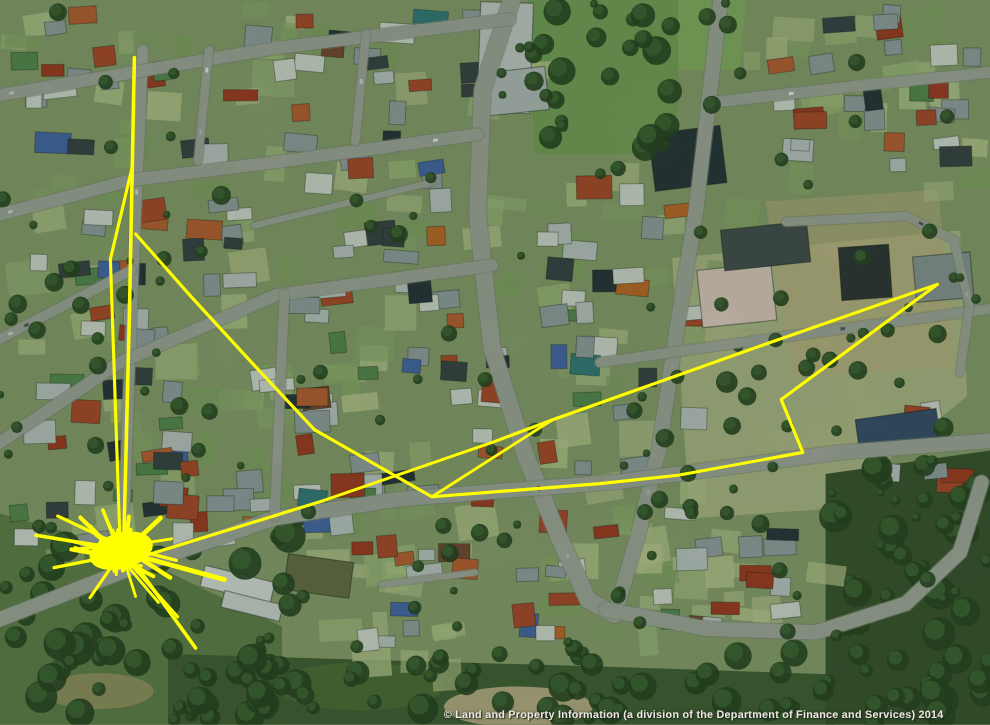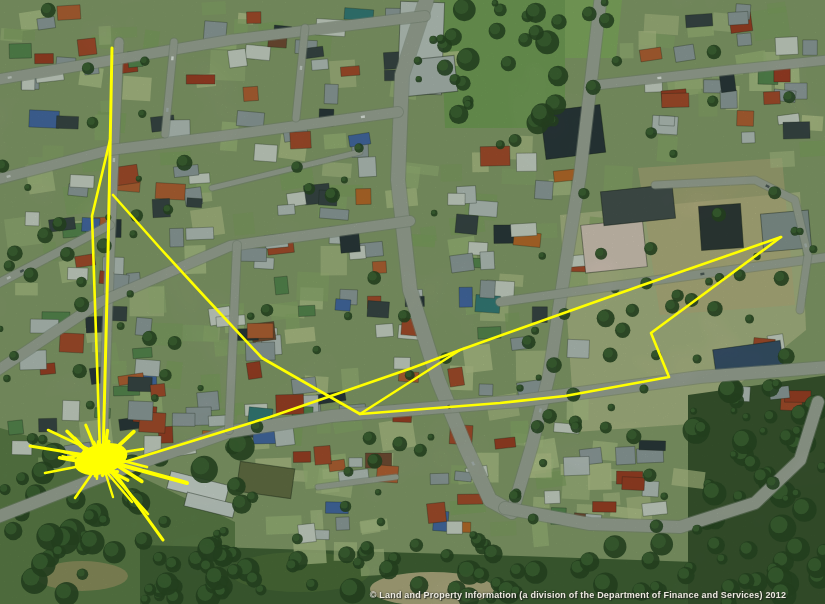--- a/index.html
+++ b/index.html
@@ -1212,14 +1212,14 @@
         <line x1="91.6765086487867" y1="455.6604381380603" x2="66.95749201130418" y2="431.1952268621466" stroke="#ffff00" stroke-width="3.38662529042922" stroke-linecap="round"></line>
         <line x1="97.52242856193334" y1="464.4698938592337" x2="59.50018651175713" y2="457.764201635213" stroke="#ffff00" stroke-width="3.588441695272923" stroke-linecap="round"></line>
         <line x1="100.57249422511086" y1="459.72771239839494" x2="95.44713553474956" y2="475.80897979320173" stroke="#ffff00" stroke-width="3.651911279605702" stroke-linecap="round"></line>
         <line x1="98.23626939579844" y1="455.50606887834147" x2="63.383791587359255" y2="452.35536616480675" stroke="#ffff00" stroke-width="1.8950200348161161" stroke-linecap="round"></line>
         <line x1="92.97935844631866" y1="454.4254070678726" x2="79.6460580096566" y2="446.1159740962769" stroke="#ffff00" stroke-width="2.115008922247216" stroke-linecap="round"></line>
         <line x1="97.99348619114608" y1="455.0518808881752" x2="85.72926835024839" y2="425.12008741510846" stroke="#ffff00" stroke-width="2.953482232056558" stroke-linecap="round"></line>
         <line x1="105.2085019047372" y1="465.2532133348286" x2="79.7457906827454" y2="463.52336765131867" stroke="#ffff00" stroke-width="2.4648882775101812" stroke-linecap="round"></line>
         <ellipse cx="101" cy="459" rx="27" ry="15" fill="#ffff00" transform="rotate(-15 101 459)"></ellipse>
       </g>
   </svg>
-  <div class="copyright">© Land and Property Information (a division of the Department of Finance and Services) 2012</div>
+  <div class="copyright">© Land and Property Information (a division of the Department of Finance and Services) 2014</div>
 </div>
 
 </body></html>

